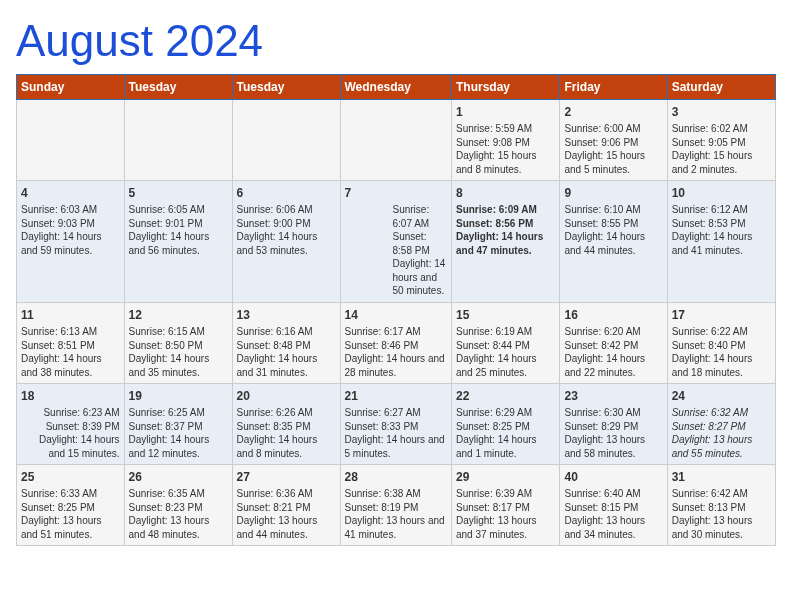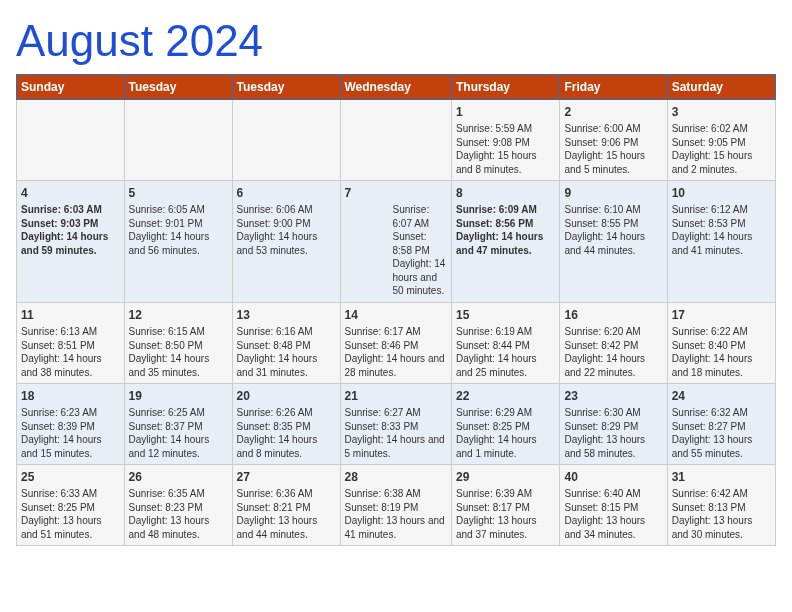--- a/index.html
+++ b/index.html
@@ -125,21 +125,21 @@
         <td>
           <span class="day-number">3</span>
           <div class="day-info" style="white-space: pre-line;">Sunrise: 6:02 AM
 Sunset: 9:05 PM
 Daylight: 15 hours and 2 minutes.</div>
         </td>
       </tr>
       <tr>
         <td>
           <span class="day-number">4</span>
-          <div class="day-info" style="white-space: pre-line; font-weight: bold;">Sunrise: 6:03 AM
+          <div class="day-info" style="white-space: pre-line;">Sunrise: 6:03 AM
 Sunset: 9:03 PM
 Daylight: 14 hours and 59 minutes.</div>
         </td>
         <td>
           <span class="day-number">5</span>
           <div class="day-info" style="white-space: pre-line;">Sunrise: 6:05 AM
 Sunset: 9:01 PM
 Daylight: 14 hours and 56 minutes.</div>
         </td>
         <td>
@@ -213,21 +213,21 @@
         <td>
           <span class="day-number">17</span>
           <div class="day-info" style="white-space: pre-line;">Sunrise: 6:22 AM
 Sunset: 8:40 PM
 Daylight: 14 hours and 18 minutes.</div>
         </td>
       </tr>
       <tr>
         <td>
           <span class="day-number">18</span>
-          <div class="day-info" style="white-space: pre-line;">Sunrise: 6:23 AM
+          <div class="day-info" style="white-space: pre-line; text-align: right;">Sunrise: 6:23 AM
 Sunset: 8:39 PM
 Daylight: 14 hours and 15 minutes.</div>
         </td>
         <td>
           <span class="day-number">19</span>
           <div class="day-info" style="white-space: pre-line;">Sunrise: 6:25 AM
 Sunset: 8:37 PM
 Daylight: 14 hours and 12 minutes.</div>
         </td>
         <td>
@@ -249,21 +249,21 @@
 Daylight: 14 hours and 1 minute.</div>
         </td>
         <td>
           <span class="day-number">23</span>
           <div class="day-info" style="white-space: pre-line;">Sunrise: 6:30 AM
 Sunset: 8:29 PM
 Daylight: 13 hours and 58 minutes.</div>
         </td>
         <td>
           <span class="day-number">24</span>
-          <div class="day-info" style="white-space: pre-line;">Sunrise: 6:32 AM
+          <div class="day-info" style="white-space: pre-line; font-style: italic;">Sunrise: 6:32 AM
 Sunset: 8:27 PM
 Daylight: 13 hours and 55 minutes.</div>
         </td>
       </tr>
       <tr>
         <td>
           <span class="day-number">25</span>
           <div class="day-info" style="white-space: pre-line;">Sunrise: 6:33 AM
 Sunset: 8:25 PM
 Daylight: 13 hours and 51 minutes.</div>

